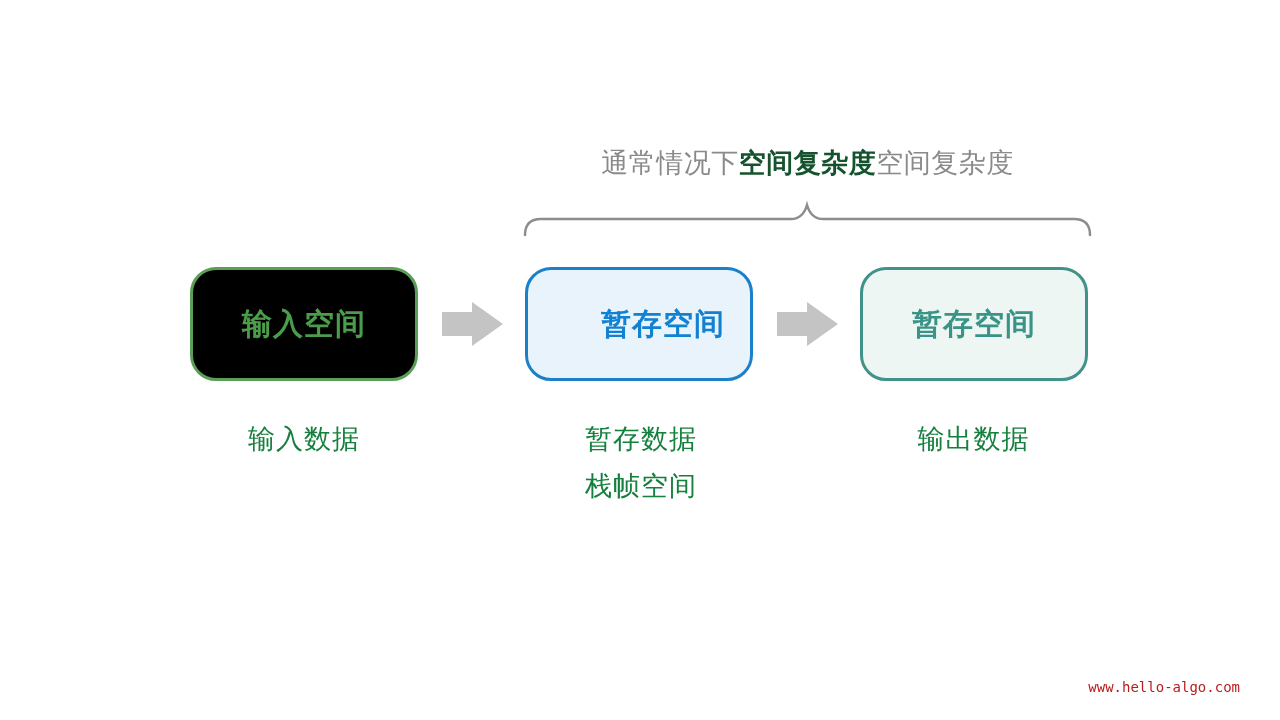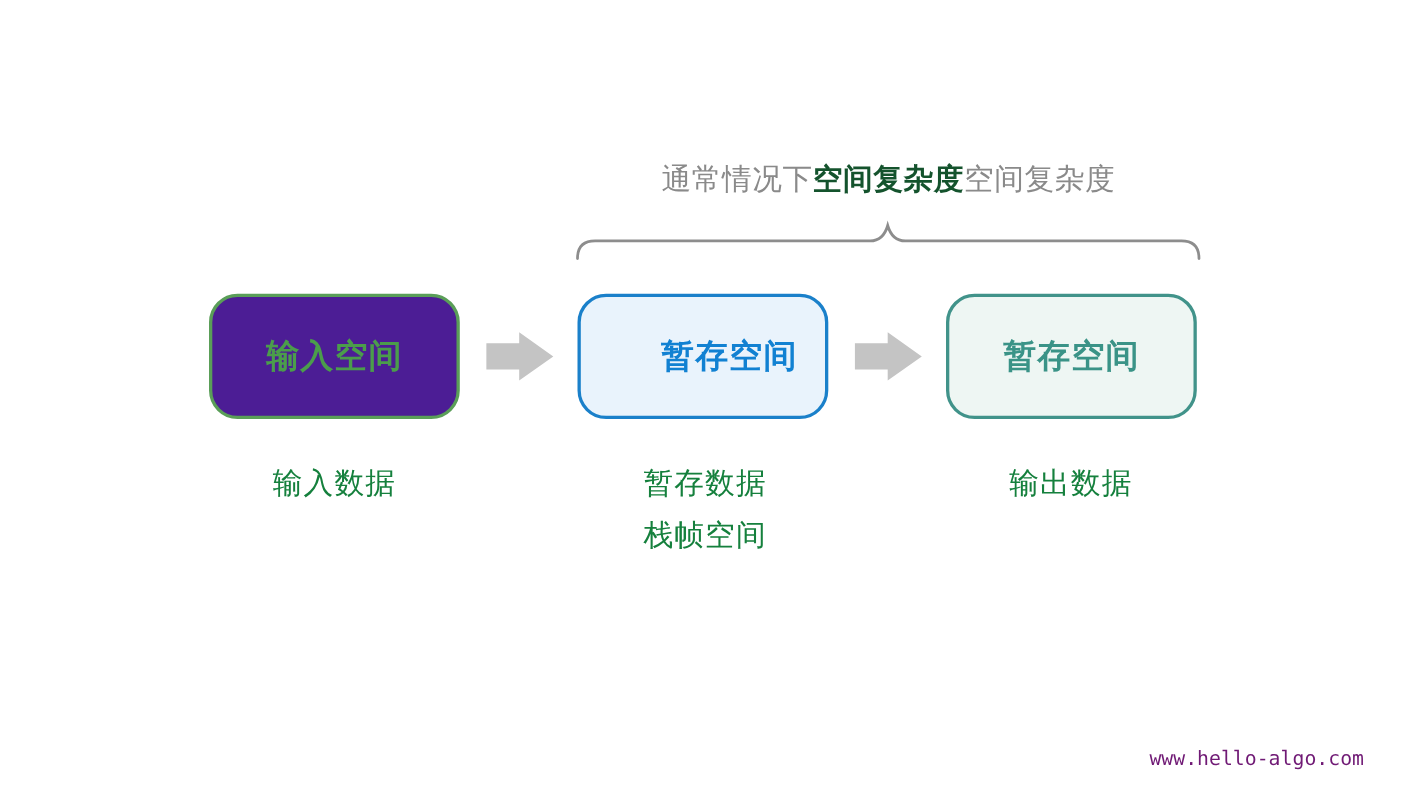--- a/index.html
+++ b/index.html
@@ -45,21 +45,21 @@
     border-radius: 26px;
     display: flex;
     align-items: center;
     justify-content: center;
     font-size: 30px;
     font-weight: 700;
     letter-spacing: 1px;
   }
   .box-input {
     left: 190px;
-    background: #4c1d95;
+    background: #000000;
     border: 3px solid #5a9e58;
     color: #4b9d4b;
   }
   .box-temp {
     left: 525px;
     background: #e9f3fc;
     border: 3px solid #1a80ca;
     color: #1181d2;
     padding-left: 48px;
   }
@@ -100,22 +100,22 @@
     left: 860px;
     top: 416px;
     width: 227px;
     text-align: center;
   }
   .watermark {
     position: absolute;
     right: 40px;
     top: 679px;
     font-family: "DejaVu Sans Mono", "Liberation Mono", monospace;
-    font-size: 18px;
-    color: #701a75;
+    font-size: 14px;
+    color: #b91c1c;
     letter-spacing: 0px;
   }
 </style>
 </head>
 <body>
 
 <div class="canvas">
 
   <div class="title"><span>通常情况下</span><b>空间复杂度</b><span>空间复杂度</span></div>
 

